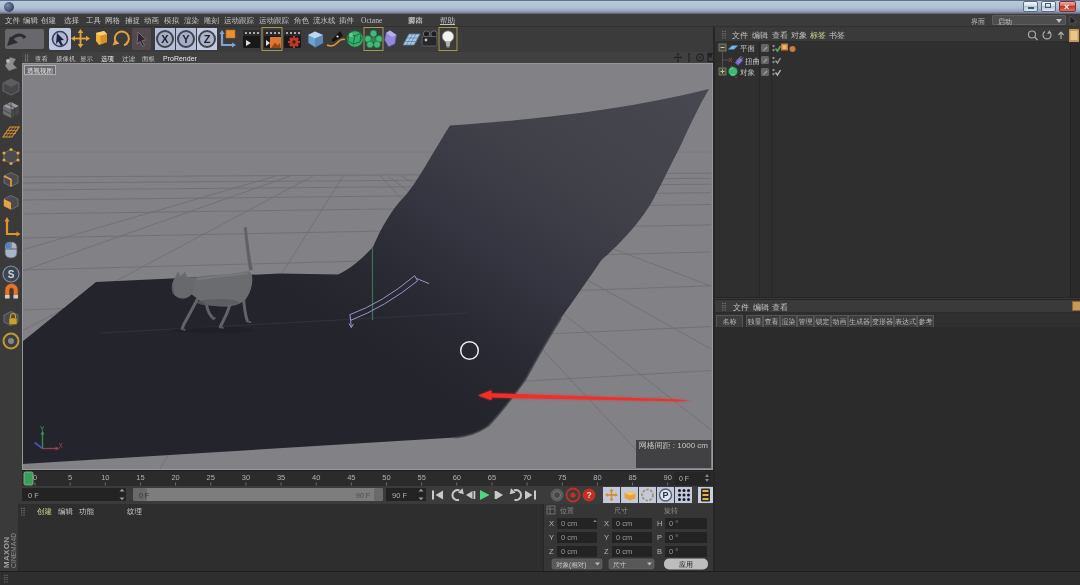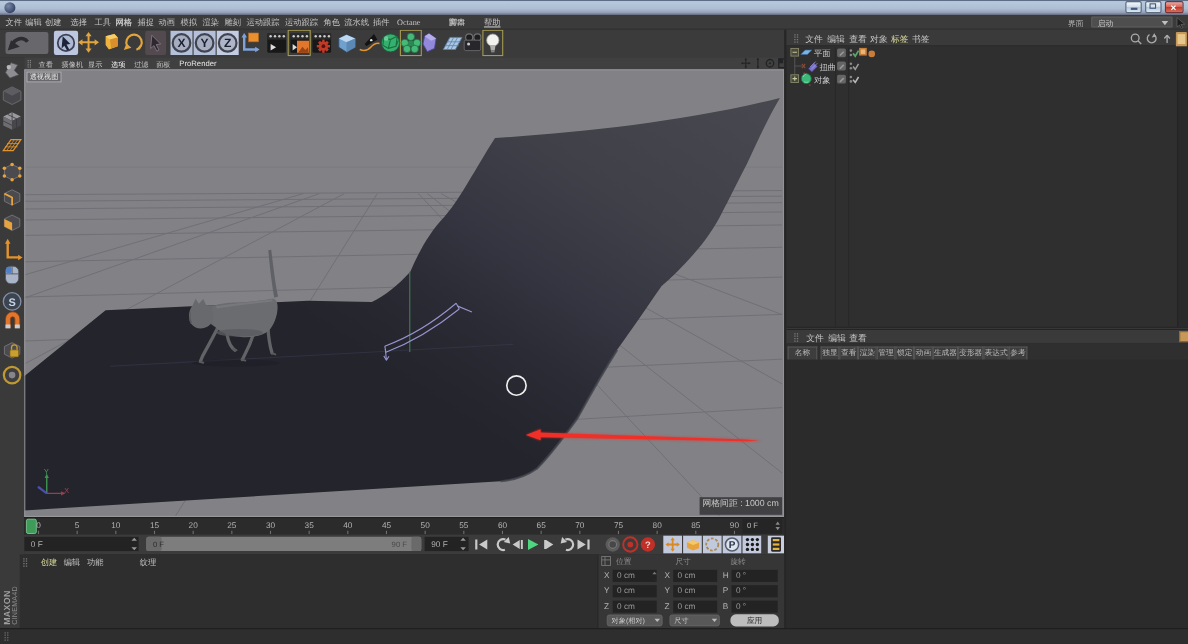--- a/index.html
+++ b/index.html
@@ -29,21 +29,21 @@
     <span class="abs" style="right:3px;top:3px;width:0;height:0;border-left:3px solid transparent;border-right:3px solid transparent;border-top:4px solid #c0c0c0;"></span>
   </div>
   <svg class="abs" style="left:1068px;top:1px;" width="11" height="11" xmlns="http://www.w3.org/2000/svg">
       <path d="M2 1 L9 7 L5.5 7.3 L7.5 10.5 L6 11 L4.2 7.8 L2 9.5 Z" fill="#1e1e1e" stroke="#777" stroke-width="0.5"></path>
     </svg>
 <span class="abs txt" style="left: 5px; top: 2px;">文件</span>
     <span class="abs txt" style="left: 23px; top: 2px;">编辑</span>
     <span class="abs txt" style="left: 41px; top: 2px;">创建</span>
     <span class="abs txt" style="left: 64px; top: 2px;">选择</span>
     <span class="abs txt" style="left: 86px; top: 2px;">工具</span>
-    <span class="abs txt" style="left: 105px; top: 2px; font-weight: bold;">网格</span>
+    <span class="abs txt" style="left: 105px; top: 2px;">网格</span>
     <span class="abs txt" style="left: 125px; top: 2px;">捕捉</span>
     <span class="abs txt" style="left: 144px; top: 2px;">动画</span>
     <span class="abs txt" style="left: 164px; top: 2px;">模拟</span>
     <span class="abs txt" style="left: 184px; top: 2px;">渲染</span>
     <span class="abs txt" style="left: 204px; top: 2px;">雕刻</span>
     <span class="abs txt" style="left: 224px; top: 2px;">运动跟踪</span>
     <span class="abs txt" style="left: 259px; top: 2px;">运动跟踪</span>
     <span class="abs txt" style="left: 294px; top: 2px;">角色</span>
     <span class="abs txt" style="left: 313px; top: 2px;">流水线</span>
     <span class="abs txt" style="left: 339px; top: 2px;">插件</span>
@@ -369,21 +369,21 @@
     <path d="M59.5 448.5 L55.5 446.6 L55.5 450.4 Z" fill="#96404e"></path>
     <text x="58.5" y="448" font-family="Liberation Sans, sans-serif" font-size="6.5" fill="#a04654">X</text>
     <line x1="42.5" y1="448.5" x2="34.5" y2="442.5" stroke="#5356c0" stroke-width="2" opacity="0.85"></line>
   </g>
 
   <rect x="22.5" y="63.5" width="690" height="406" fill="none" stroke="#97979c" stroke-width="1"></rect>
 </svg>
 
 <div class="abs" style="left:2px;top:2px;padding:0 2px;height:10px;line-height:10px;background:#69696c;border:1px solid #aeaeb2;color:#e8e8e8;font-size:6.5px;">透视视图</div>
 
-<div class="abs" style="right:2px;bottom:2px;padding:0 3px;height:16px;line-height:12px;background:rgba(58,58,60,0.9);color:#c9c9c9;font-size:8px;">网格间距 : 1000 cm</div>
+<div class="abs" style="right:2px;bottom:2px;padding:0 3px;height:28px;line-height:12px;background:rgba(58,58,60,0.9);color:#c9c9c9;font-size:8px;">网格间距 : 1000 cm</div>
 </div>
 
 <div class="abs" id="ruler" style="left:22px;top:470px;width:691px;height:16px;background:#2b2b2b;border-top:1px solid #1f1f1f;">
   <svg width="691" height="16" xmlns="http://www.w3.org/2000/svg">
     <g font-family="Liberation Sans, sans-serif" font-size="7.5" fill="#b2b2b2">
       <rect x="2" y="1" width="9" height="13" rx="1.5" fill="#3f9b5a" stroke="#7cc890" stroke-width="0.8"></rect>
       <g id="ticks" stroke="#6a6a6a" stroke-width="1"></g>
     </g>
   <text x="13" y="9" text-anchor="middle" font-size="7.5" fill="#b2b2b2">0</text>
       <line x1="13" x2="13" y1="11.5" y2="14.5" stroke="#6f6f6f" stroke-width="1"></line>

